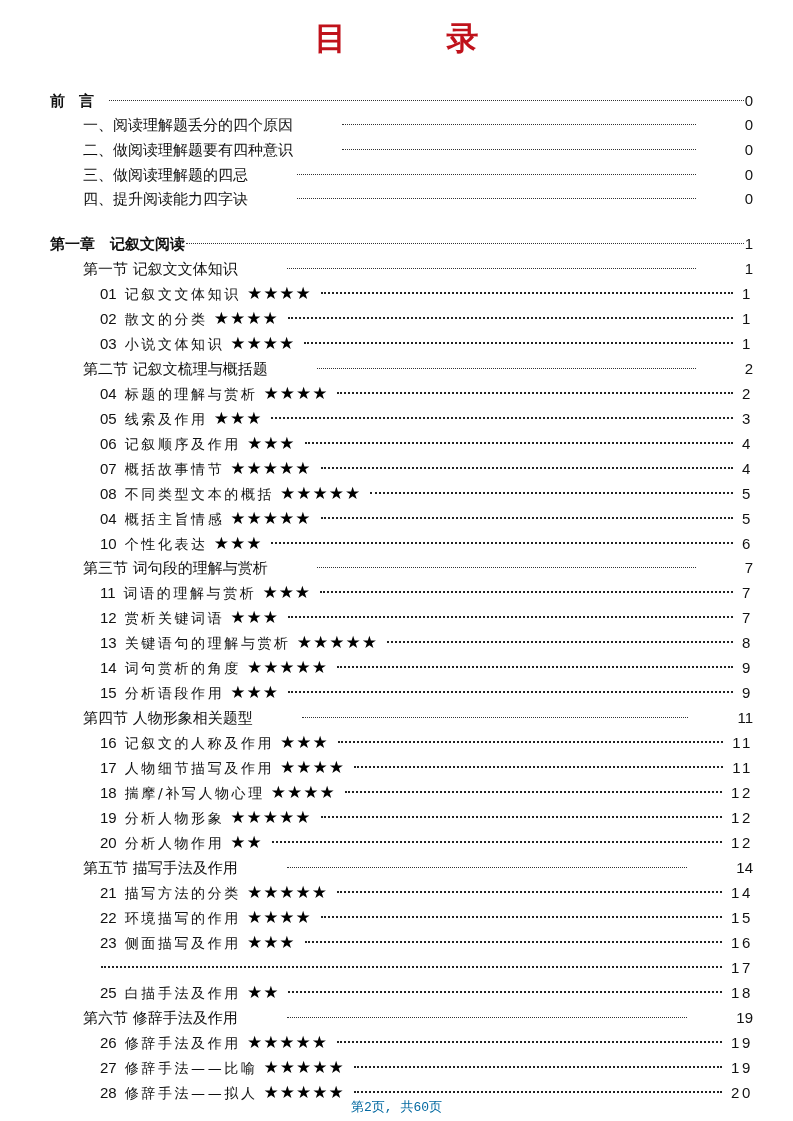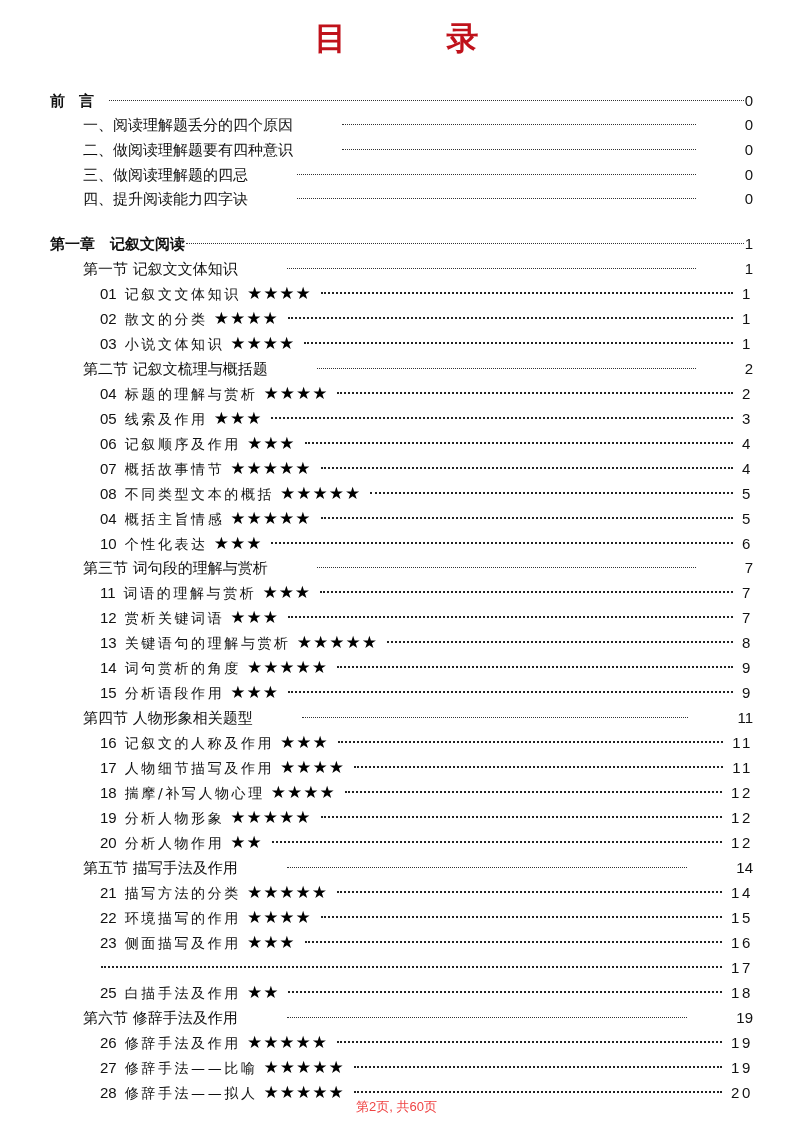--- a/index.html
+++ b/index.html
@@ -30,21 +30,21 @@
     .lvl0 { left: 50px; font-size: 15px; font-family: "DejaVu Sans", sans-serif; }
     .lvl0.chapter .label { font-weight: bold; }
     .lvl1 { left: 83px; font-size: 15px; font-family: "DejaVu Sans", sans-serif; gap: 48px; }
     .lvl2 { left: 100px; font-size: 14px; font-family: "DejaVu Sans", sans-serif; letter-spacing: 2.6px; gap: 8px; }
     .lvl2 .leader::after { border-bottom: 2px dotted #222; bottom: 5px; }
     .lvl2 .label .num { letter-spacing: 0; font-family: "Liberation Sans", sans-serif; font-size: 15px; margin-right: 8px; }
     .lvl2 .label .stars { font-size: 17px; letter-spacing: 1px; margin-left: 6px; color: #000; }
     .preface-label { letter-spacing: 14px; font-weight: bold; }
     .footer {
       position: absolute; top: 1098px; left: 0; width: 793px; text-align: center;
-      font-family: Liberation Sans, sans-serif; font-size: 13px; color: #ef4444;
+      font-family: Liberation Mono, monospace; font-size: 13px; color: #0369a1;
     }
   </style>
 </head>
 <body>
 
 <div class="page">
   <div class="title">目　录</div>
 
   <div class="toc">
 

